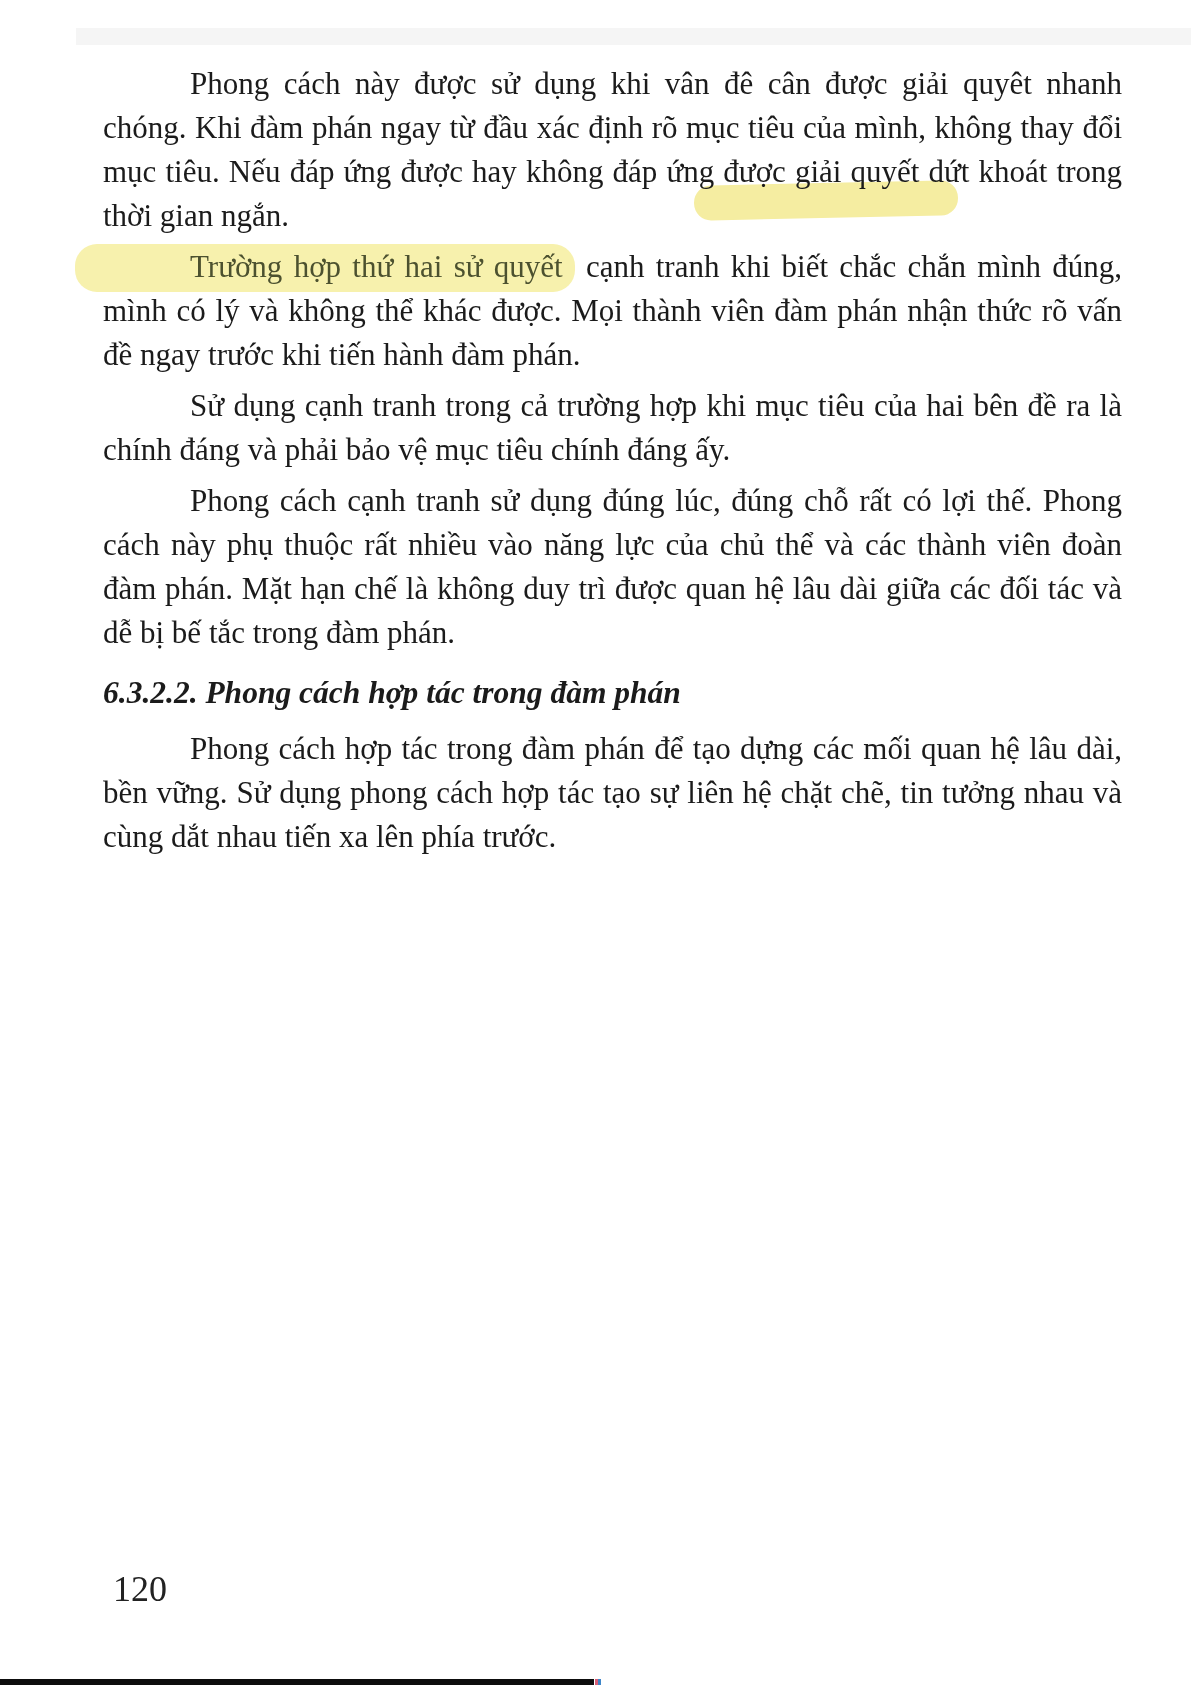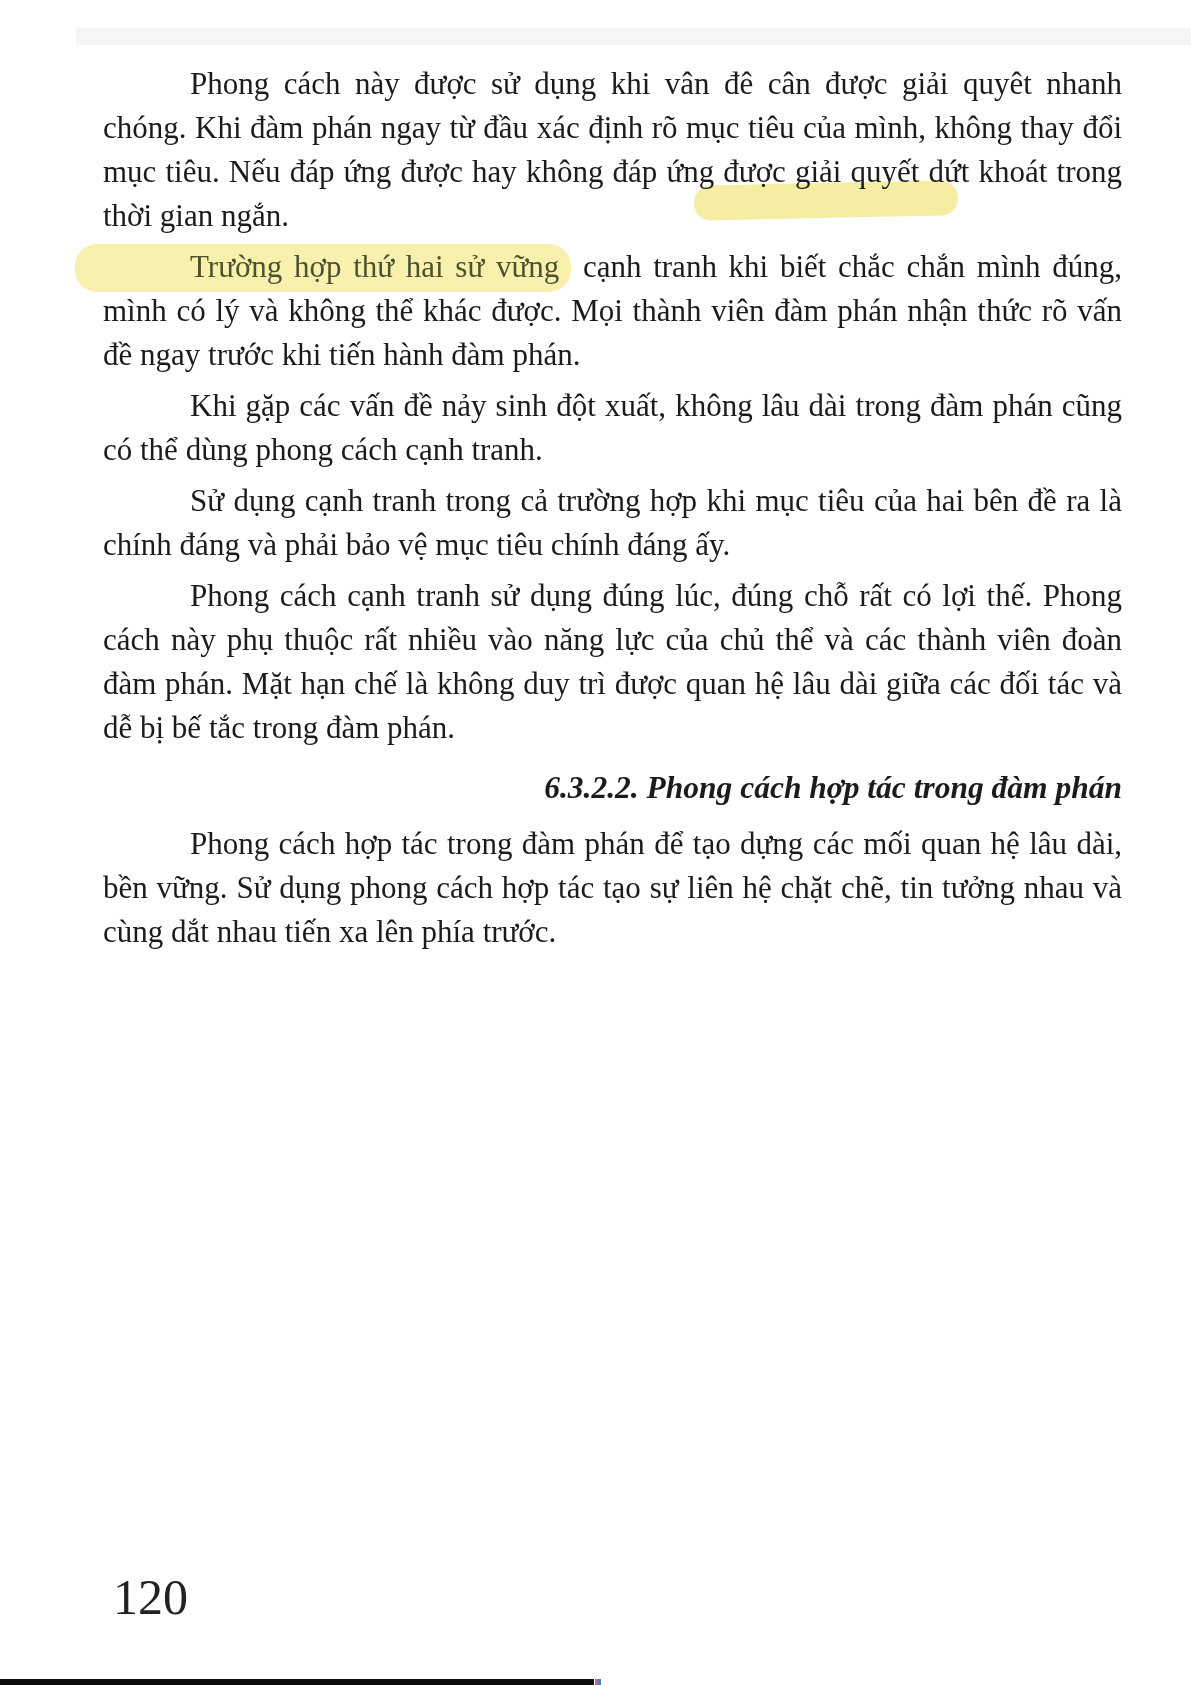--- a/index.html
+++ b/index.html
@@ -49,36 +49,35 @@
   }
   .para.no-indent {
     text-indent: 0;
   }
   .heading {
     font-size: 31.5px;
     line-height: 44px;
     font-weight: bold;
     font-style: italic;
     margin: 16px 0 12px 0;
-    text-align: right;
   }
   .hl {
     background: var(--hl-color, #f7f1ad);
     color: var(--hl-text, #4c512f);
   }
   .hl-lead {
     margin-left: -28px;
     padding: 5px 12px 8px 115px;
     border-radius: 22px;
   }
   .page-number {
     position: absolute;
     left: 113px;
     top: 1568px;
-    font-size: 50px;
+    font-size: 36px;
     color: #222222;
     text-align: right;
   }
   .bottom-bar {
     position: absolute;
     left: 0;
     top: 1679px;
     width: 594px;
     height: 6px;
     background: var(--bar-color, #0d0d0d);
@@ -94,22 +93,21 @@
   .tick-blue { width: 3px; background: #3e86c9; }
 </style>
 </head>
 <body>
 
 <div class="top-band"></div>
 <div class="stray-hl"></div>
 
 <main class="text-column" id="text-column">
     <p class="para"><span>Phong cách này được sử dụng khi vân đê cân được giải quyêt nhanh chóng. Khi đàm phán ngay từ đầu xác định rõ mục tiêu của mình, không thay đổi mục tiêu. Nếu đáp ứng được hay không đáp ứng được giải quyết dứt khoát trong thời gian ngắn.</span></p>
-    <p class="para no-indent"><span class="hl hl-lead">Trường hợp thứ hai sử vững</span><span> cạnh tranh khi biết chắc chắn mình đúng, mình có lý và không thể khác được. Mọi thành viên đàm phán nhận thức rõ vấn đề ngay trước khi tiến hành đàm phán.</span></p>
-    <p class="para"><span>Khi gặp các vấn đề nảy sinh đột xuất, không lâu dài trong đàm phán cũng có thể dùng phong cách cạnh tranh.</span></p>
+    <p class="para no-indent"><span class="hl hl-lead">Trường hợp thứ hai sử quyết</span><span> cạnh tranh khi biết chắc chắn mình đúng, mình có lý và không thể khác được. Mọi thành viên đàm phán nhận thức rõ vấn đề ngay trước khi tiến hành đàm phán.</span></p>
     <p class="para"><span>Sử dụng cạnh tranh trong cả trường hợp khi mục tiêu của hai bên đề ra là chính đáng và phải bảo vệ mục tiêu chính đáng ấy.</span></p>
     <p class="para"><span>Phong cách cạnh tranh sử dụng đúng lúc, đúng chỗ rất có lợi thế. Phong cách này phụ thuộc rất nhiều vào năng lực của chủ thể và các thành viên đoàn đàm phán. Mặt hạn chế là không duy trì được quan hệ lâu dài giữa các đối tác và dễ bị bế tắc trong đàm phán.</span></p>
     <h3 class="heading"><span>6.3.2.2. Phong cách hợp tác trong đàm phán</span></h3>
     <p class="para"><span>Phong cách hợp tác trong đàm phán để tạo dựng các mối quan hệ lâu dài, bền vững. Sử dụng phong cách hợp tác tạo sự liên hệ chặt chẽ, tin tưởng nhau và cùng dắt nhau tiến xa lên phía trước.</span></p>
   </main>
 
 <div class="page-number">120</div>
 
 <div class="bottom-bar"></div>
 <div class="bottom-tick">

